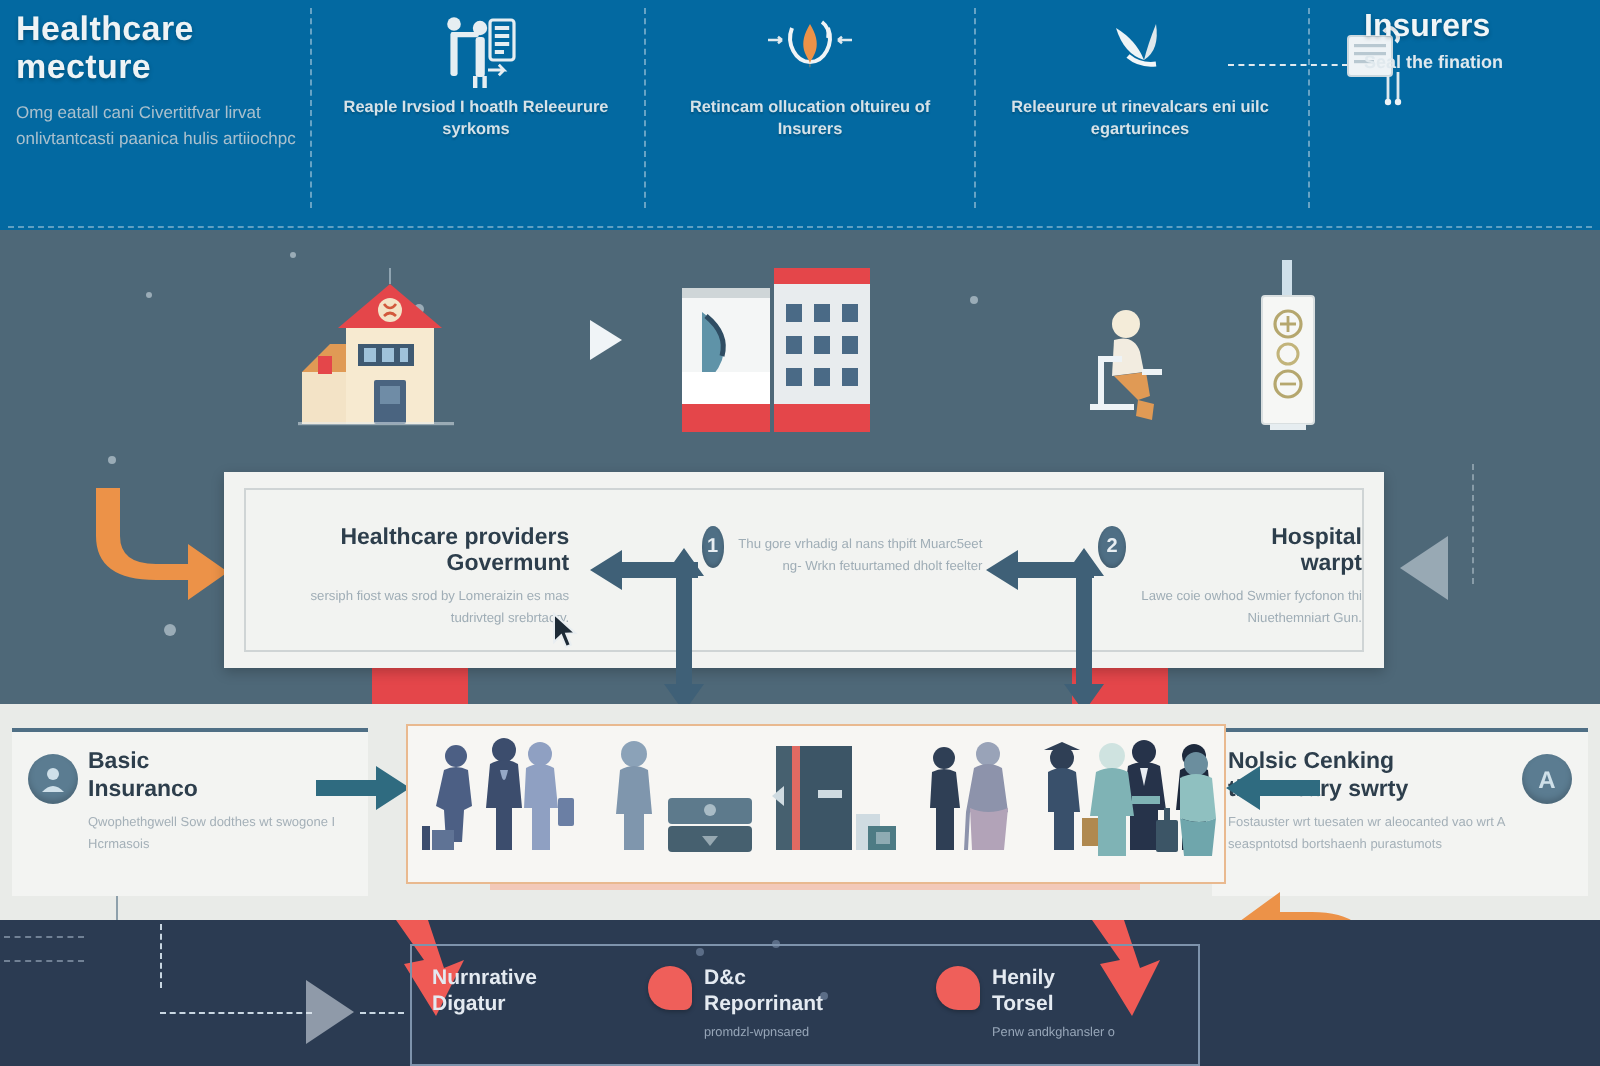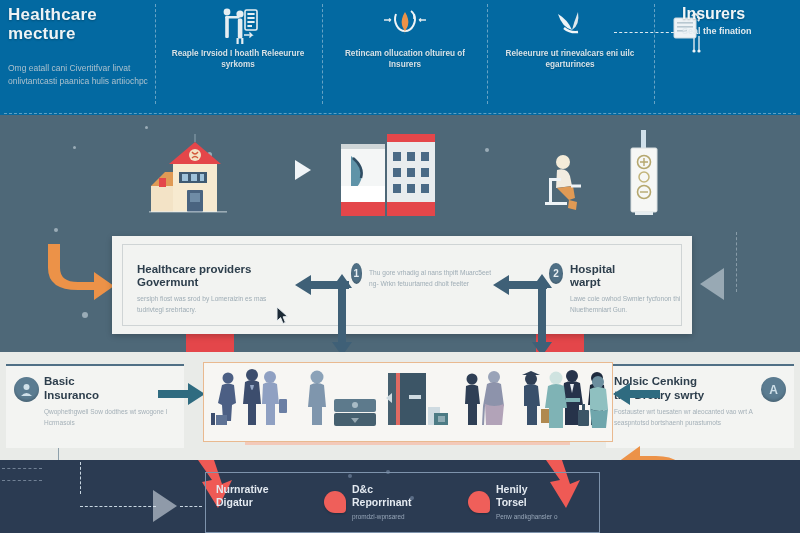--- a/index.html
+++ b/index.html
@@ -22,21 +22,21 @@
     background: #0369a1;
   }
   .top-title {
     position: absolute; left: 8px; top: 6px; width: 150px;
   }
   .top-title h1 {
     font-size: 17px; font-weight: bold; color: #eef3f5;
     letter-spacing: .2px; line-height: 1.1; text-shadow: 0 1px 2px rgba(0,0,0,.25);
   }
   .top-title p {
-    margin-top: 19px; font-size: 8.5px; line-height: 1.45;
+    margin-top: 7px; font-size: 8.5px; line-height: 1.45;
     color: #b9c8d1; opacity: .92;
   }
   .topcell {
     position: absolute; top: 4px; width: 150px; text-align: center;
   }
   .topcell .ticon { height: 44px; display:flex; align-items:center; justify-content:center; }
   .topcell .tlabel {
     font-size: 8.2px; font-weight: bold; color: #d6e2e8;
     line-height: 1.4; padding: 0 6px; text-shadow: 0 1px 1px rgba(0,0,0,.2);
   }
@@ -69,21 +69,21 @@
 
   
   #mid-panel {
     position: absolute; left: 112px; top: 236px; width: 580px; height: 98px;
     background: #f2f3f1; box-shadow: 0 2px 6px rgba(0,0,0,.22);
   }
   #mid-inner {
     position: absolute; left: 10px; top: 8px; right: 10px; bottom: 8px;
     border: 1px solid #cfd4d5; display: flex; align-items: center;
   }
-  .mid-col { position: relative; height: 100%; }
+  .mid-col { position: relative; height: 100%; text-align: right; }
   .step-head {
     font-size: 11.5px; font-weight: bold; color: #2d3e4c; line-height: 1.15;
   }
   .step-body {
     margin-top: 5px; font-size: 6.6px; line-height: 1.6; color: #9fadb6;
   }
   .numcircle {
     width: 21px; height: 21px; border-radius: 50%;
     background: #4f6f85; color: #e8eef2;
     font-size: 10px; font-weight: bold;
@@ -127,21 +127,21 @@
 
   
   #bot-band {
     position: absolute; left: 0; top: 460px; width: 800px; height: 73px;
     background: #2b3b52;
   }
   #bot-card {
     position: absolute; left: 205px; top: 472px; width: 395px; height: 61px;
     border: 1px solid #7e93ac;
   }
-  .bot-item { position: absolute; top: 10px; display: flex; align-items: center; }
+  .bot-item { position: absolute; top: 10px; display: flex; align-items: flex-start; }
   .bot-item .bubble {
     width: 22px; height: 22px; border-radius: 50% 50% 4px 50%;
     background: #ef5f5a; flex: none; margin-right: 6px;
     box-shadow: 0 1px 2px rgba(0,0,0,.25);
   }
   .bot-item h4 {
     font-size: 10.5px; font-weight: bold; color: #e4eaf1; line-height: 1.2;
   }
   .bot-item p { font-size: 6.4px; color: #97a6b8; margin-top: 4px; line-height: 1.5; }
 

